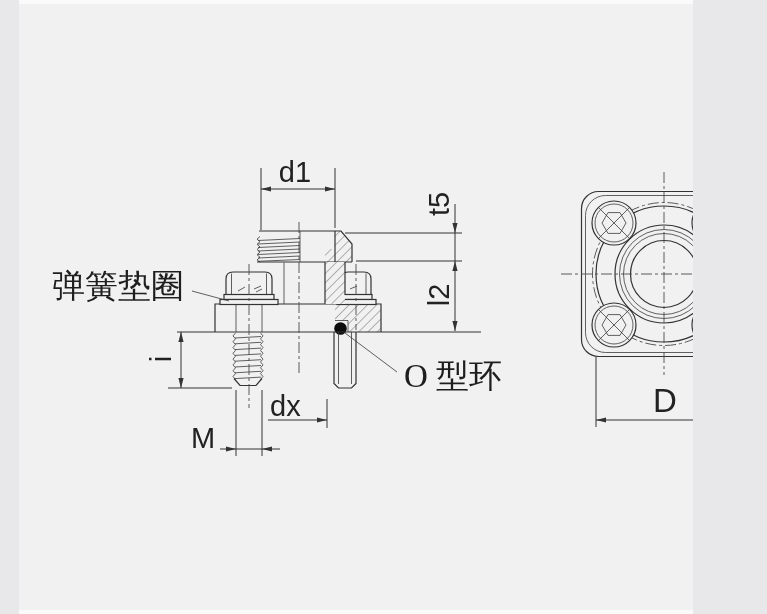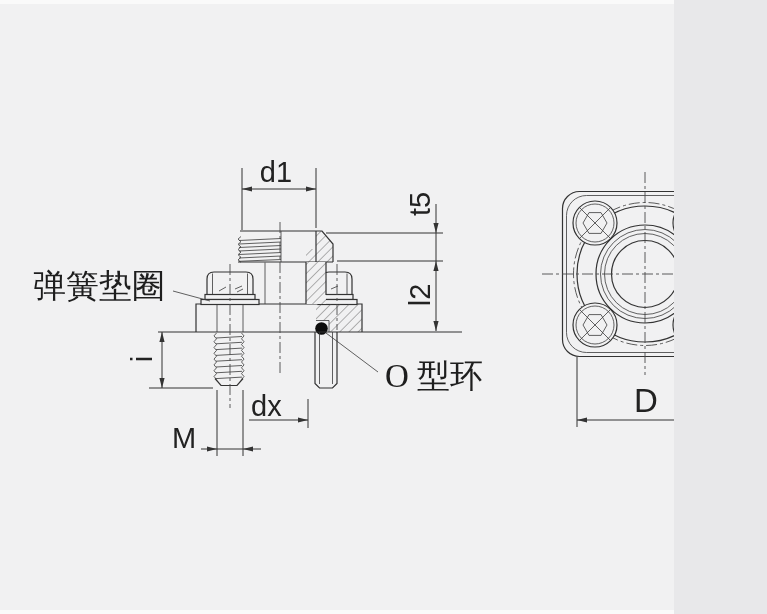--- a/index.html
+++ b/index.html
@@ -1,17 +1,17 @@
 <!DOCTYPE html>
 <html><head>
 <meta charset="utf-8">
 <style>
   html,body{margin:0;padding:0;}
   body{background:#e8e8ea;font-family:"Liberation Sans",sans-serif;}
-  .stage{position:relative;width:674px;height:614px;background:#f1f1f2;overflow:hidden;}
+  .stage{position:relative;width:674px;height:614px;background:#f1f1f2;overflow:hidden;margin-left:19px;}
   svg{display:block;}
   .ol{fill:none;stroke:#333;stroke-width:1.2;}
   .thin{fill:none;stroke:#3a3a3a;stroke-width:0.8;}
   .bg{fill:#f1f1f2;stroke:none;}
   .bgol{fill:#f1f1f2;stroke:#333;stroke-width:1.2;}
   .hatch{fill:url(#hatchp);stroke:none;}
   .dim{fill:none;stroke:#333;stroke-width:1;}
   .arr{fill:#333;stroke:none;}
   .cl{fill:none;stroke:#4a4a4a;stroke-width:0.9;stroke-dasharray:11 3 3 3;}
   .dimtxt{font:29px "Liberation Sans",sans-serif;fill:#222;}

